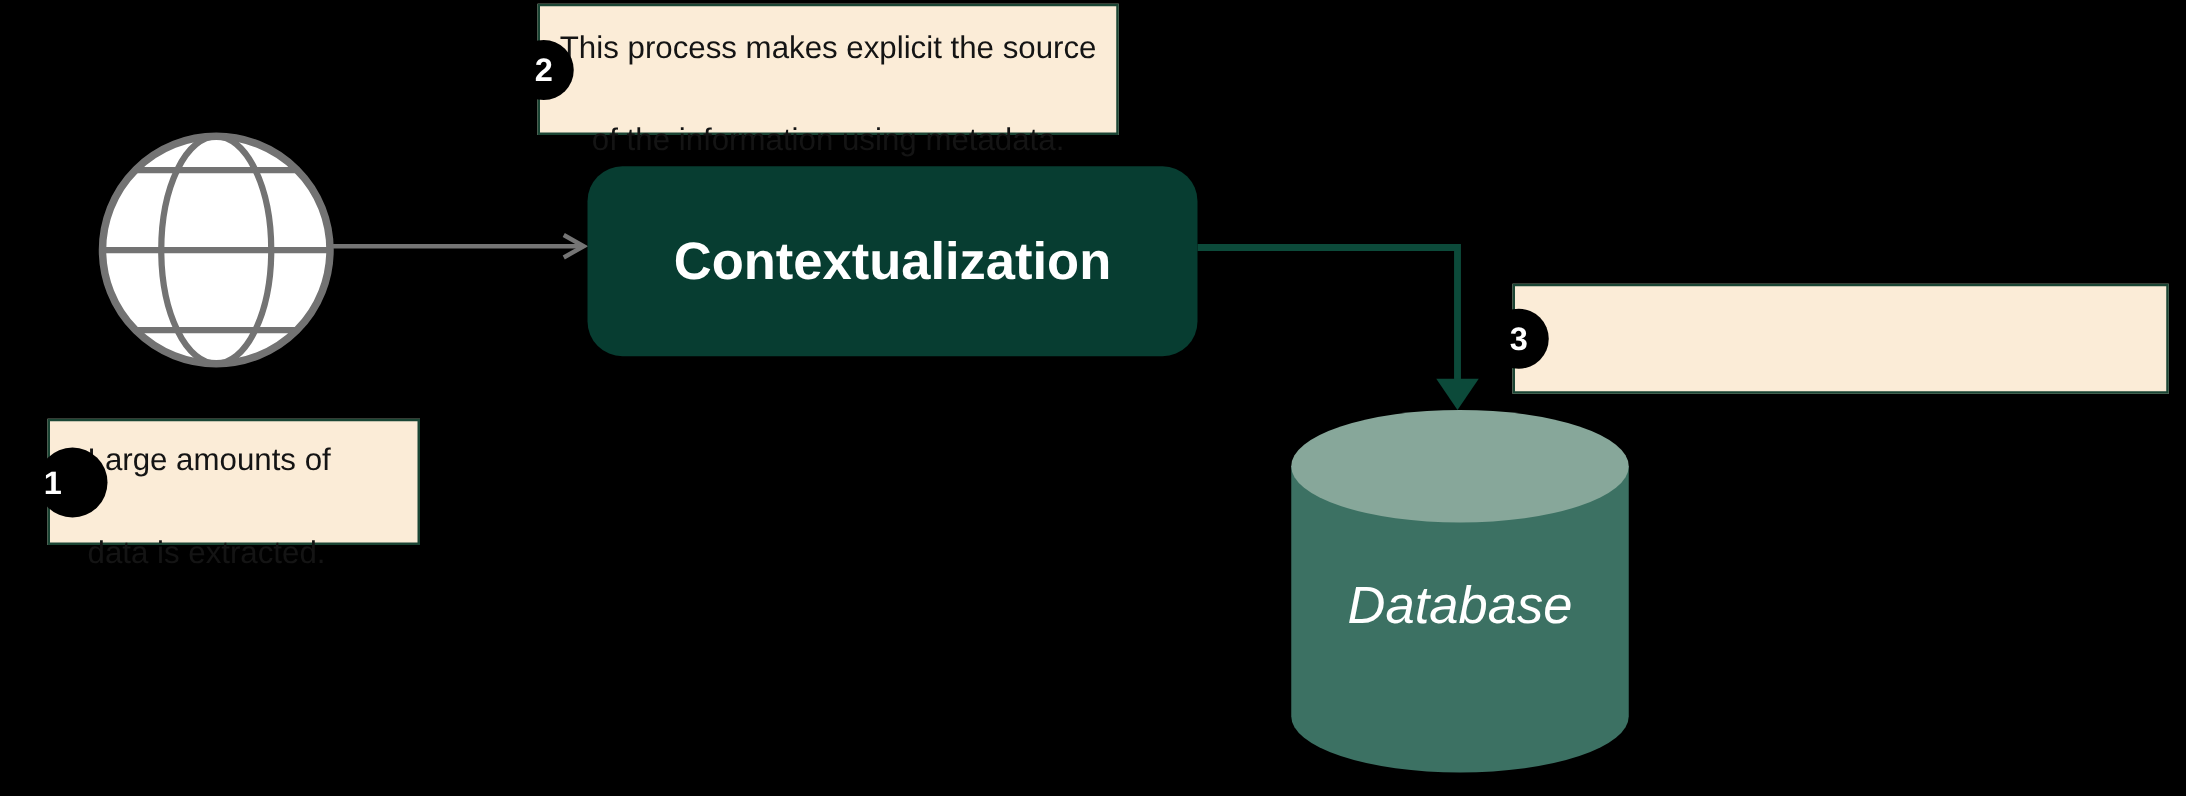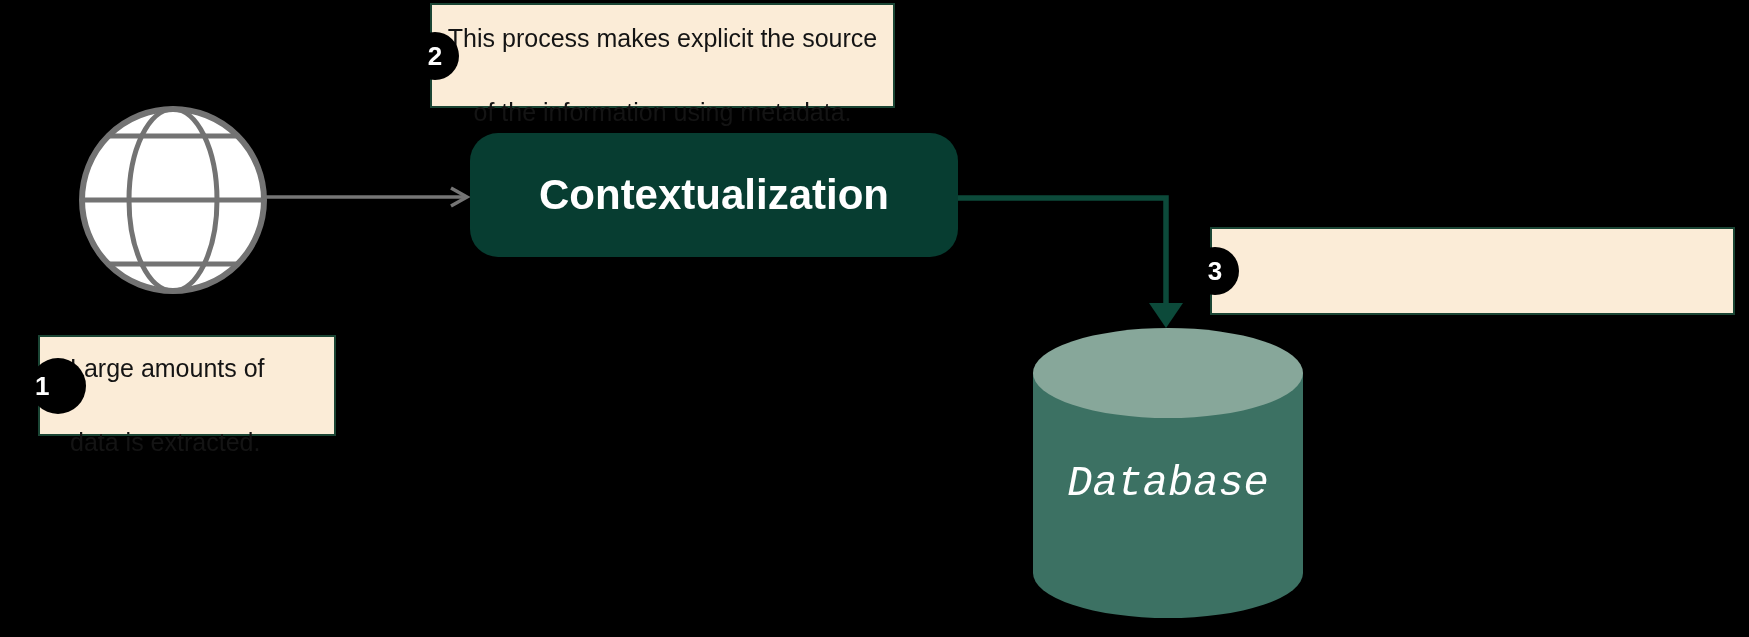--- a/index.html
+++ b/index.html
@@ -21,40 +21,39 @@
     font-style: italic;
     font-size: 35px;
     color: #6f6f6f;
     white-space: nowrap;
   }
 
   
   .process-box {
     position: absolute;
     left: 470px; top: 133px;
-    width: 488px; height: 124px;
+    width: 488px; height: 152px;
     background: #073d31;
     border-radius: 28px;
     display: flex; align-items: center; justify-content: center;
     color: #ffffff;
     font-weight: bold;
     font-size: 42px;
     white-space: nowrap;
   }
 
   
   .db-label {
     position: absolute;
     left: 1031px; top: 460px; width: 274px;
     text-align: center;
     font-style: italic;
     font-size: 42px;
     color: #ffffff;
     white-space: nowrap;
-    font-family: Liberation Mono, monospace;
   }
 
   
   .ann {
     position: absolute;
     box-sizing: border-box;
     background: #fbecd7;
     border: 2px solid #1a4534;
     color: #141414;
     font-size: 25px;

